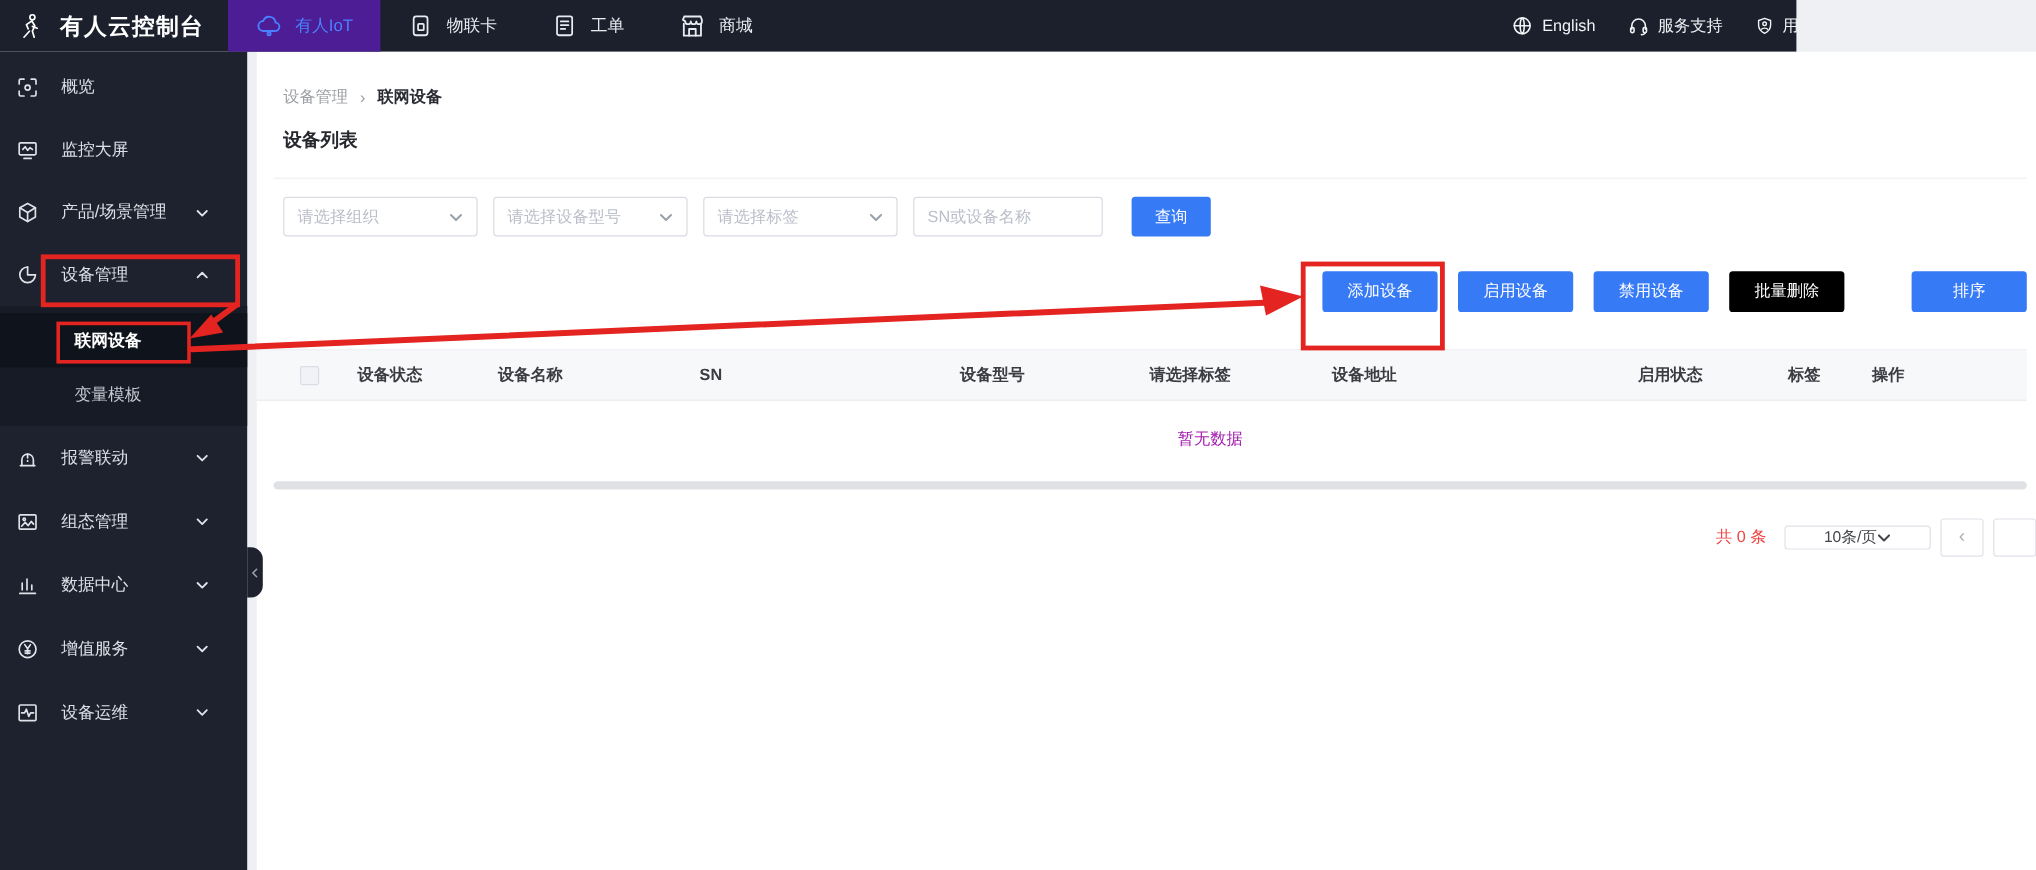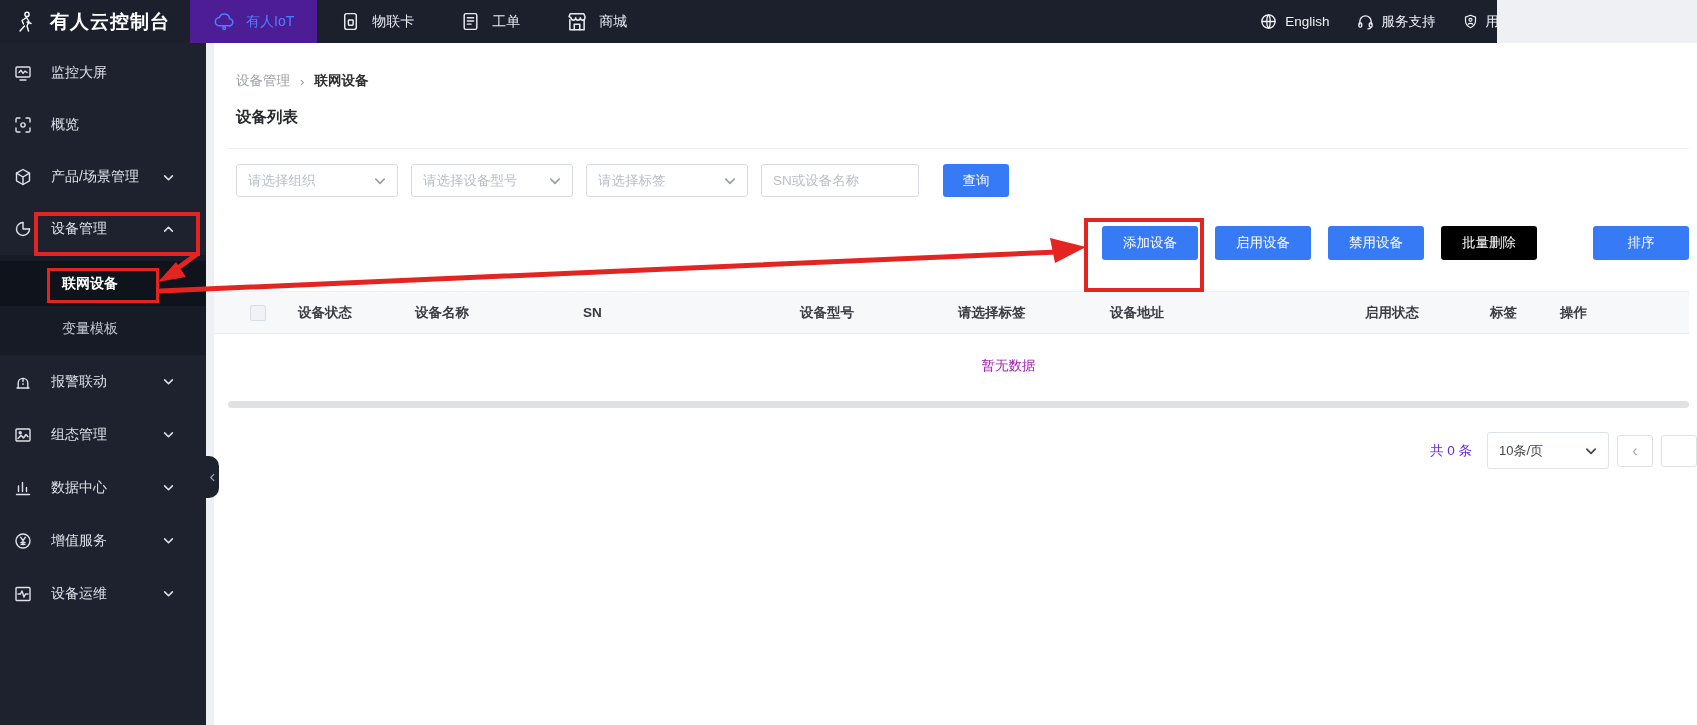--- a/index.html
+++ b/index.html
@@ -58,22 +58,22 @@
   .th{box-sizing:border-box;white-space:nowrap;}
   .th.c0{width:84px;display:flex;align-items:center;}
   .checkbox{width:14px;height:14px;margin-left:36px;background:#f0f2f7;border:1px solid #d9dde4;border-radius:2px;cursor:pointer;}
   .th.c1{width:117px;}.th.c2{width:168px;}.th.c3{width:217px;}.th.c4{width:158px;}
   .th.c5{width:152px;}.th.c6{width:255px;}.th.c7{width:125px;}.th.c8{width:70px;}.th.c9{flex:1;}
   .empty-row{height:64px;display:flex;align-items:center;justify-content:center;padding-left:106px;font-size:13.5px;color:#a21caf;}
   .hscroll{margin:3px 8px 0 14px;height:7px;background:#dfe1e5;border-radius:4px;cursor:pointer;}
 
   
   .pager{margin-top:24px;display:flex;align-items:center;justify-content:flex-end;}
-  .pager-total{font-size:13.5px;color:#6d28d9;margin-right:15px;white-space:nowrap;}
-  .pager-size{width:122px;height:37px;border:1px solid #dfe2e8;border-radius:3px;display:flex;align-items:center;justify-content:space-between;padding:0 11px;font-size:13px;color:#43454b;box-sizing:border-box;cursor:pointer;background:#fff;}
+  .pager-total{font-size:13.5px;color:#ef4444;margin-right:15px;white-space:nowrap;}
+  .pager-size{width:122px;height:20px;border:1px solid #dfe2e8;border-radius:3px;display:flex;align-items:center;justify-content:center;padding:0 11px;font-size:13px;color:#43454b;box-sizing:border-box;cursor:pointer;background:#fff;}
   .pg-btn{width:36px;height:32px;border:1px solid #dfe2e8;border-radius:3px;background:#fff;margin-left:8px;display:flex;align-items:center;justify-content:center;color:#a9adb6;cursor:pointer;box-sizing:border-box;flex:none;}
 
   
   .anno{position:absolute;border-style:solid;border-color:#e32420;z-index:40;pointer-events:none;}
   .anno-1{left:34px;top:212px;width:158px;height:36px;border-width:4px;}
   .anno-2{left:47px;top:268px;width:106px;height:29px;border-width:3px;}
   .anno-3{left:1084px;top:218px;width:112px;height:66px;border-width:4px;}
   .anno-svg{position:absolute;left:0;top:0;z-index:40;pointer-events:none;}
 </style>
 </head>
@@ -163,35 +163,35 @@
       <span>用</span>
     </div>
   </div>
 </div>
 
 <div class="sidebar">
   <div class="menu">
     <div class="m-item">
       <span class="icn">
         <svg width="18" height="18" viewBox="0 0 18 18">
+          <path d="M2 6V3.2A1.2 1.2 0 013.2 2H6M12 2h2.8A1.2 1.2 0 0116 3.2V6M16 12v2.8a1.2 1.2 0 01-1.2 1.2H12M6 16H3.2A1.2 1.2 0 012 14.8V12"></path>
+          <circle cx="9" cy="9" r="2.1"></circle>
+        </svg>
+      </span>
+      <span class="lbl">概览</span>
+    </div>
+    <div class="m-item">
+      <span class="icn">
+        <svg width="18" height="18" viewBox="0 0 18 18">
           <rect x="2" y="3" width="14" height="10" rx="1"></rect>
           <path d="M5 8.5l2-2.2 2 3 2-2.2 2 1.4"></path>
           <path d="M6 16h6"></path>
         </svg>
       </span>
       <span class="lbl">监控大屏</span>
-    </div>
-    <div class="m-item">
-      <span class="icn">
-        <svg width="18" height="18" viewBox="0 0 18 18">
-          <path d="M2 6V3.2A1.2 1.2 0 013.2 2H6M12 2h2.8A1.2 1.2 0 0116 3.2V6M16 12v2.8a1.2 1.2 0 01-1.2 1.2H12M6 16H3.2A1.2 1.2 0 012 14.8V12"></path>
-          <circle cx="9" cy="9" r="2.1"></circle>
-        </svg>
-      </span>
-      <span class="lbl">概览</span>
     </div>
     <div class="m-item">
       <span class="icn">
         <svg width="18" height="18" viewBox="0 0 18 18">
           <path d="M9 1.5l6.5 3.7v7.6L9 16.5l-6.5-3.7V5.2z"></path>
           <path d="M2.5 5.2L9 9l6.5-3.8M9 9v7.5"></path>
         </svg>
       </span>
       <span class="lbl">产品/场景管理</span>
       <span class="chev icn">

